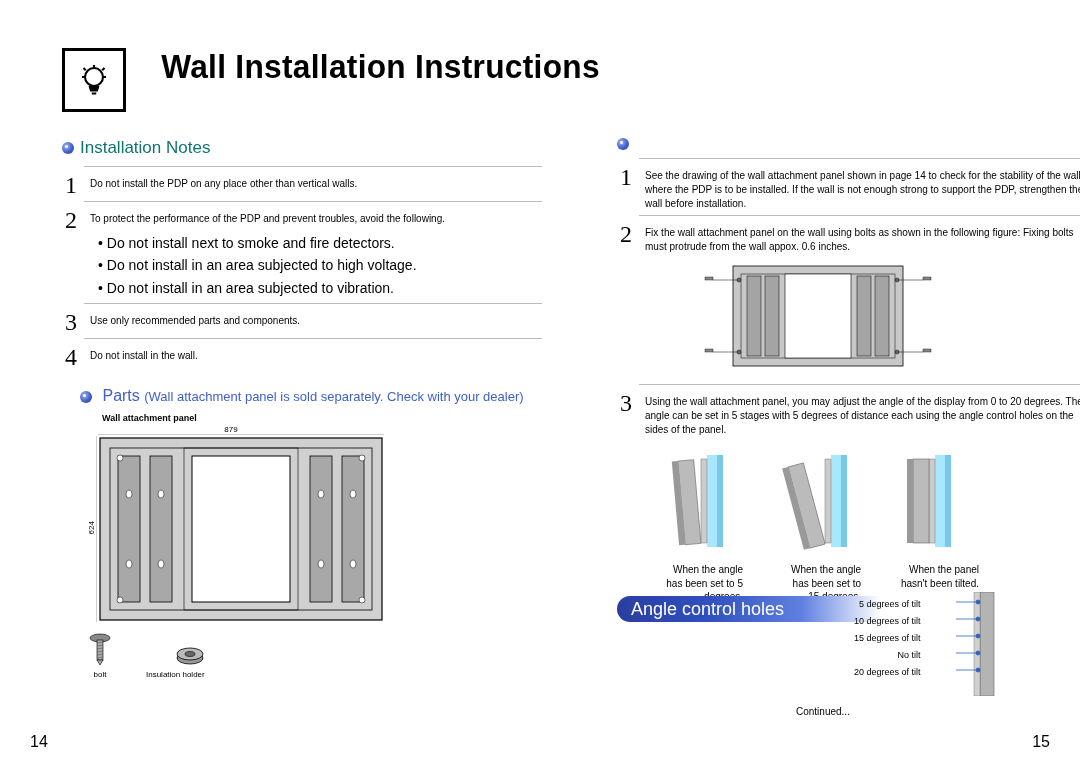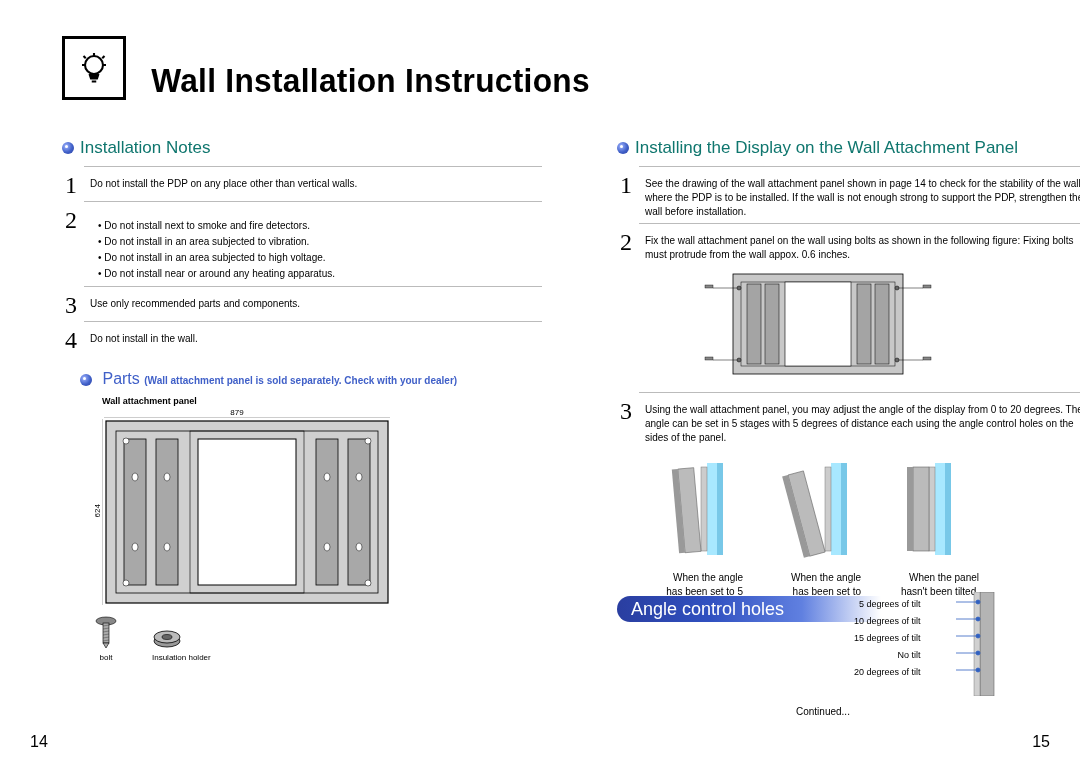--- a/index.html
+++ b/index.html
@@ -1,35 +1,35 @@
 <!DOCTYPE html>
 <html><head>
 <meta charset="utf-8">
 <style>
 body{margin:0;font-family:Arial,Helvetica,sans-serif;background:#fff;color:#000;width:1080px;height:763px;overflow:hidden;position:relative}
-.page-title{position:absolute;top:36px;left:62px;display:flex;align-items:flex-end;gap:16px}
+.page-title{position:absolute;top:48px;left:62px;display:flex;align-items:flex-start;gap:26px}
 .bulb-icon{width:58px;height:58px;border:3px solid #000;display:flex;align-items:center;justify-content:center}
 .bulb-icon svg{width:36px;height:36px}
 .title-text{font-family:"Arial Narrow",Arial,sans-serif;font-size:33px;font-weight:600;letter-spacing:0.3px;transform:scaleX(0.96)}
 .col{position:absolute;width:480px}
 .col-l{top:138px;left:62px}
 .col-r{top:138px;left:617px}
 .blue-head{display:flex;align-items:center;gap:6px;color:#0f766e;font-family:"Arial Narrow",Arial,sans-serif;font-size:17px;font-weight:500;margin-bottom:8px}
 .blue-dot{width:12px;height:12px;border-radius:50%;background:radial-gradient(circle at 35% 35%,#a0b4ff 0,#4060c8 55%,#2a3ea0 100%)}
 .blue-dot::after{content:"";display:block;width:3px;height:3px;background:#fff;border-radius:50%;margin:3px 0 0 3px}
 .hr{border-top:1px solid #bbb;margin:2px 0 6px 22px}
 .num-item{display:flex;gap:10px;margin-left:0;margin-bottom:4px}
 .num{font-size:24px;font-weight:400;width:18px;flex-shrink:0;text-align:center;font-family:"Times New Roman",serif;line-height:1}
 .num-body{font-size:10px;line-height:1.4;padding-top:4px;flex:1}
 .sub-bullets{margin-top:6px;padding-left:8px}
-.sub-bullets div{font-size:10px;line-height:1.6}
+.sub-bullets div{font-size:14px;line-height:1.6}
 .parts-head{color:#4060c8;font-family:"Arial Narrow",Arial,sans-serif;font-size:16px;font-weight:500;margin-top:18px;margin-bottom:4px;margin-left:18px}
-.parts-sub{font-size:10px;color:#4060c8;font-family:"Arial Narrow",Arial,sans-serif;font-weight:700}
+.parts-sub{font-size:13px;color:#4060c8;font-family:"Arial Narrow",Arial,sans-serif;font-weight:400}
 .panel-label{font-size:9px;font-weight:bold;margin:8px 0 2px 40px}
-.panel-diagram{margin-left:30px;position:relative}
+.panel-diagram{margin-left:24px;position:relative}
 .page-num{position:absolute;bottom:12px;font-size:16px}
 .pn-l{left:30px}.pn-r{right:30px}
 .angle-pill{position:absolute;top:596px;left:617px;width:250px;height:26px;background:linear-gradient(to right,#2a3ea0 0,#3050c0 35%,#6080e0 70%,#fff 100%);border-radius:13px 0 0 13px;display:flex;align-items:center;padding-left:14px;color:#fff;font-family:"Arial Narrow",Arial,sans-serif;font-size:18px}
 .tilt-diagrams{display:flex;gap:22px;margin-top:10px;margin-left:30px}
 .tilt-fig{text-align:center}
 .tilt-cap{font-size:10px;text-align:right;line-height:1.35;width:96px}
 .tilt-box{height:108px;display:flex;align-items:flex-end;justify-content:center;margin-bottom:8px}
 .mount-diagram{margin:6px 0 8px 86px}
 .angle-legend{position:absolute;top:596px;left:854px;font-size:9px;text-align:right}
 .angle-legend div{line-height:1.9;display:flex;align-items:center;justify-content:flex-end;gap:6px}
@@ -57,25 +57,25 @@
   </div>
   <div class="hr"></div>
   <div class="num-item">
     <div class="num">1</div>
     <div class="num-body">Do not install the PDP on any place other than vertical walls.</div>
   </div>
   <div class="hr"></div>
   <div class="num-item">
     <div class="num">2</div>
     <div class="num-body">
+      <span>To protect the performance of the PDP and prevent troubles, avoid the following.</span>
       <div class="sub-bullets">
         <div>• Do not install next to smoke and fire detectors.</div>
+        <div>• Do not install in an area subjected to high voltage.</div>
         <div>• Do not install in an area subjected to vibration.</div>
-        <div>• Do not install in an area subjected to high voltage.</div>
-        <div>• Do not install near or around any heating apparatus.</div>
       </div>
     </div>
   </div>
   <div class="hr"></div>
   <div class="num-item">
     <div class="num">3</div>
     <div class="num-body">Use only recommended parts and components.</div>
   </div>
   <div class="hr"></div>
   <div class="num-item">
@@ -135,36 +135,35 @@
               <line x1="11" y1="11" x2="17" y2="10"></line>
               <line x1="11" y1="14" x2="17" y2="13"></line>
               <line x1="11" y1="17" x2="17" y2="16"></line>
               <line x1="11" y1="20" x2="17" y2="19"></line>
               <line x1="11" y1="23" x2="17" y2="22"></line>
               <line x1="11" y1="26" x2="17" y2="25"></line>
             </g>
         </svg>
         <div style="font-size:8px">bolt</div>
       </div>
-      <div style="text-align:left">
+      <div style="text-align:right">
         <svg width="30" height="24" viewBox="0 0 30 24">
           <ellipse cx="15" cy="16" rx="13" ry="6" fill="#999" stroke="#000" stroke-width="0.8"></ellipse>
           <ellipse cx="15" cy="12" rx="13" ry="6" fill="#bbb" stroke="#000" stroke-width="0.8"></ellipse>
           <ellipse cx="15" cy="12" rx="5" ry="2.5" fill="#666" stroke="#000" stroke-width="0.6"></ellipse>
         </svg>
         <div style="font-size:8px">Insulation holder</div>
       </div>
     </div>
   </div>
 </div>
 
 <div class="col col-r">
   <div class="blue-head">
     <span class="blue-dot"></span>
-    <span>Installing the Display on the Wall Attachment Panel</span>
   </div>
   <div class="hr"></div>
   <div class="num-item">
     <div class="num">1</div>
     <div class="num-body">See the drawing of the wall attachment panel shown in page 14 to check for the stability of the wall where the PDP is to be installed. If the wall is not enough strong to support the PDP, strengthen the wall before installation.</div>
   </div>
   <div class="hr"></div>
   <div class="num-item">
     <div class="num">2</div>
     <div class="num-body">Fix the wall attachment panel on the wall using bolts as shown in the following figure: Fixing bolts must protrude from the wall appox. 0.6 inches.</div>

